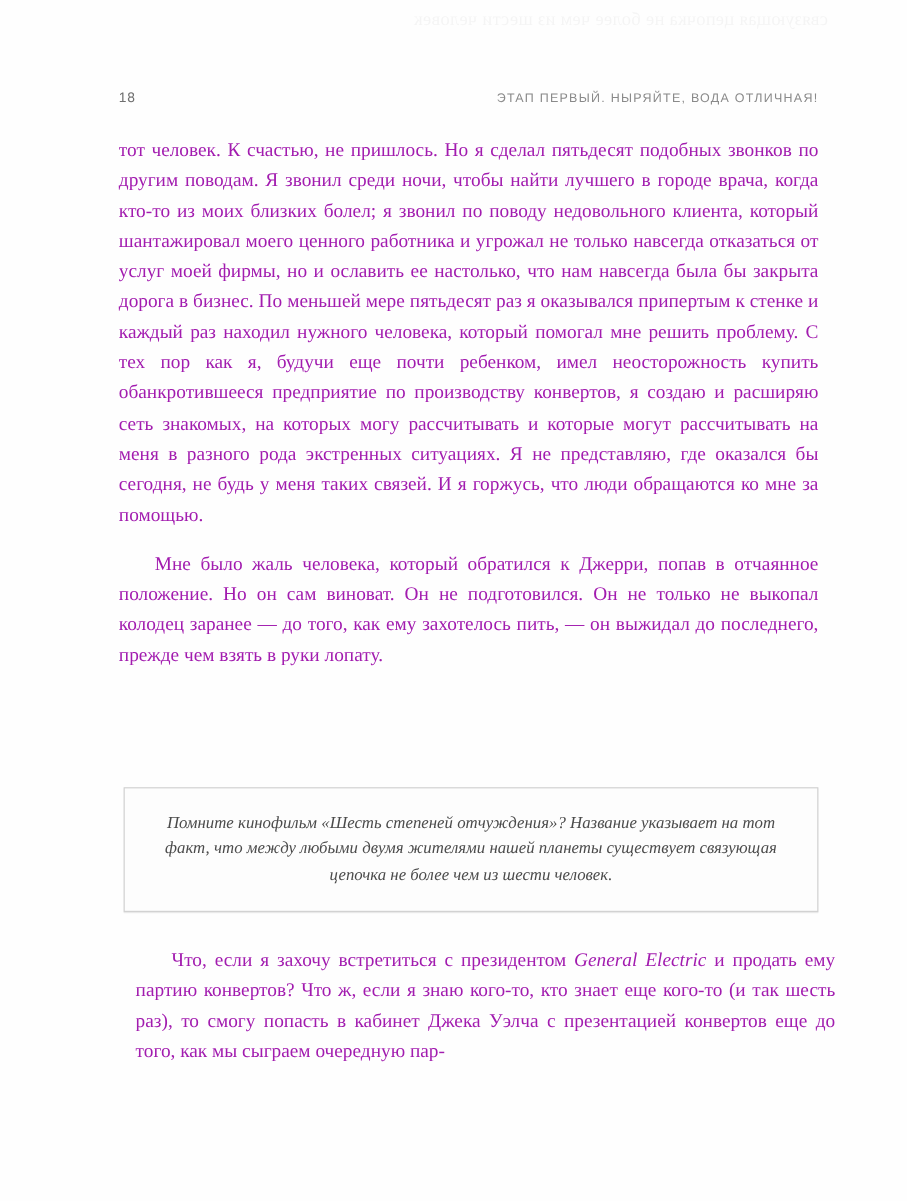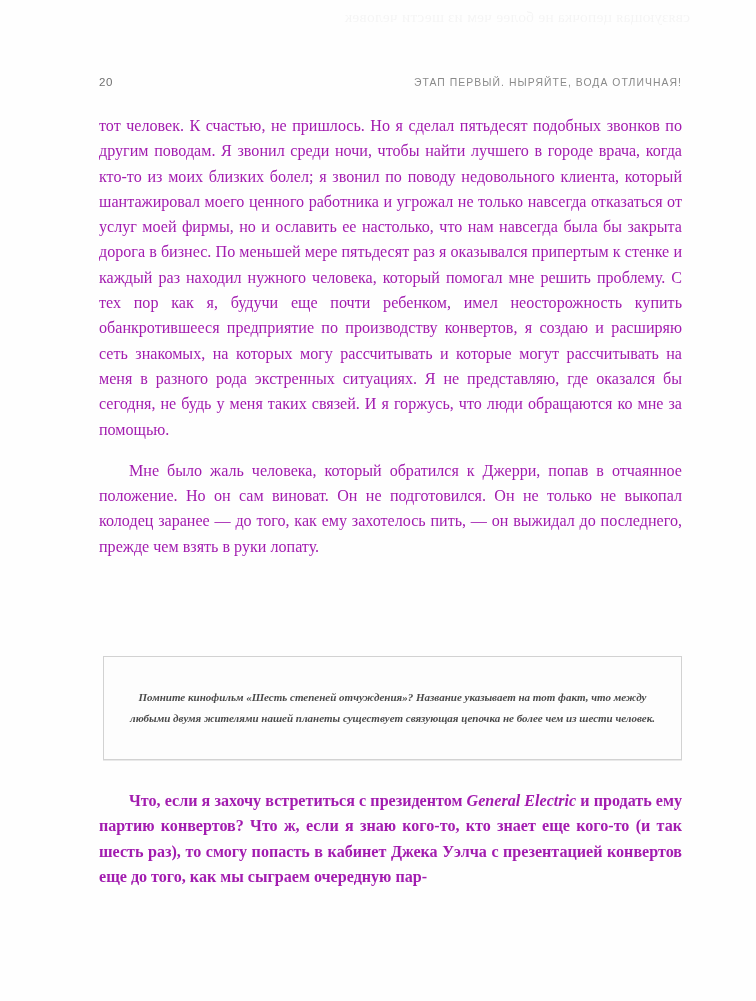--- a/index.html
+++ b/index.html
@@ -98,45 +98,44 @@
     display: flex;
     align-items: center;
     justify-content: center;
     box-shadow: 0 1px 0 #e9e9e9;
   }
   .callout-text {
     margin: 0;
     padding: 0 24px;
     text-align: center;
     font-style: italic;
-    font-weight: bold;
-    font-size: 11px;
+    font-weight: normal;
+    font-size: 14px;
     line-height: 21.4px;
     color: #4b4b4b;
     font-family: "Liberation Serif", "DejaVu Serif", serif;
   }
 
   
   .tail-block {
     position: absolute;
-    left: 99px;
+    left: 113px;
     top: 788px;
     width: 583px;
-    font-weight: bold;
   }
 </style>
 </head>
 <body>
 
 <div class="page">
 
   <div class="bleed">связующая цепочка не более чем из шести человек</div>
 
   <div class="running-head">
-    <span class="folio">20</span>
+    <span class="folio">18</span>
     <span class="chapter-title">ЭТАП ПЕРВЫЙ. НЫРЯЙТЕ, ВОДА ОТЛИЧНАЯ!</span>
   </div>
 
   <div class="body-block">
     <p class="para">тот человек. К счастью, не пришлось. Но я сделал пятьдесят подобных звонков по другим поводам. Я звонил среди ночи, чтобы найти лучшего в городе врача, когда кто-то из моих близких болел; я звонил по поводу недовольного клиента, который шантажировал моего ценного работника и угрожал не только навсегда отказаться от услуг моей фирмы, но и ославить ее настолько, что нам навсегда была бы закрыта дорога в бизнес. По меньшей мере пятьдесят раз я оказывался припертым к стенке и каждый раз находил нужного человека, который помогал мне решить проблему. С тех пор как я, будучи еще почти ребенком, имел неосторожность купить обанкротившееся предприятие по производству конвертов, я создаю и расширяю сеть знакомых, на которых могу рассчитывать и которые могут рассчитывать на меня в разного рода экстренных ситуациях. Я не представляю, где оказался бы сегодня, не будь у меня таких связей. И я горжусь, что люди обращаются ко мне за помощью.</p>
     <p class="para indent">Мне было жаль человека, который обратился к Джерри, попав в отчаянное положение. Но он сам виноват. Он не подготовился. Он не только не выкопал колодец заранее — до того, как ему захотелось пить, — он выжидал до последнего, прежде чем взять в руки лопату.</p>
   </div>
 
   <div class="callout">
     <p class="callout-text">Помните кинофильм «Шесть степеней отчуждения»? Название указывает на тот факт, что между любыми двумя жителями нашей планеты существует связующая цепочка не более чем из шести человек.</p>

